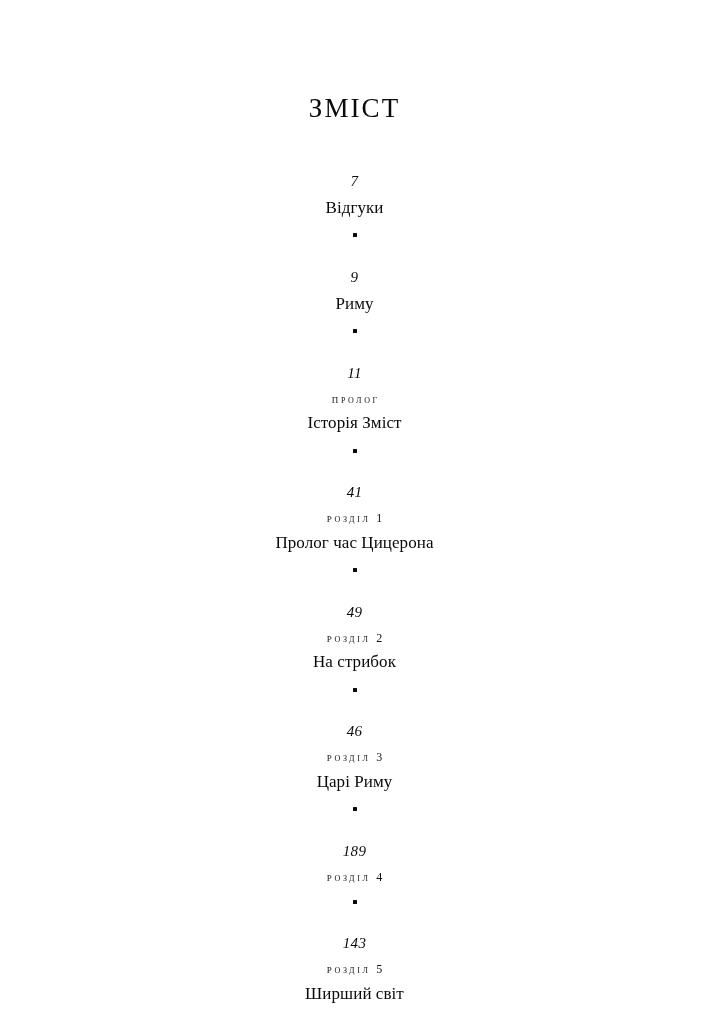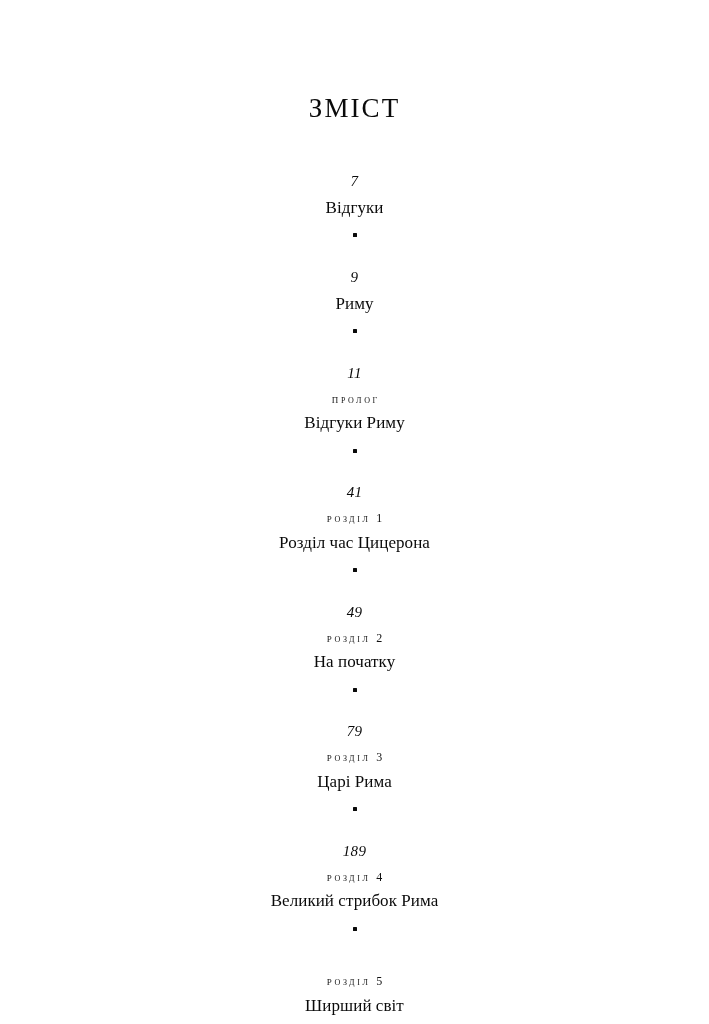--- a/index.html
+++ b/index.html
@@ -138,51 +138,51 @@
       <div class="entry-gap"></div>
       <div class="toc-entry no-label">
         <span class="entry-page">9</span>
         <span class="entry-title">Риму</span>
       </div>
       <div class="toc-sep"><span class="dot"></span></div>
       <div class="entry-gap"></div>
       <div class="toc-entry">
         <span class="entry-page">11</span>
         <span class="entry-label">Пролог</span>
-        <span class="entry-title">Відгуки Риму</span>
+        <span class="entry-title">Історія Зміст</span>
       </div>
       <div class="toc-sep"><span class="dot"></span></div>
       <div class="entry-gap"></div>
       <div class="toc-entry">
         <span class="entry-page">41</span>
         <span class="entry-label">Розділ 1</span>
-        <span class="entry-title">Розділ час Цицерона</span>
+        <span class="entry-title">Пролог час Цицерона</span>
       </div>
       <div class="toc-sep"><span class="dot"></span></div>
       <div class="entry-gap"></div>
       <div class="toc-entry">
         <span class="entry-page">49</span>
         <span class="entry-label">Розділ 2</span>
-        <span class="entry-title">На початку</span>
+        <span class="entry-title">На стрибок</span>
       </div>
       <div class="toc-sep"><span class="dot"></span></div>
       <div class="entry-gap"></div>
       <div class="toc-entry">
-        <span class="entry-page">79</span>
+        <span class="entry-page">46</span>
         <span class="entry-label">Розділ 3</span>
-        <span class="entry-title">Царі Рима</span>
+        <span class="entry-title">Царі Риму</span>
       </div>
       <div class="toc-sep"><span class="dot"></span></div>
       <div class="entry-gap"></div>
       <div class="toc-entry">
         <span class="entry-page">189</span>
         <span class="entry-label">Розділ 4</span>
-        <span class="entry-title">Великий стрибок Рима</span>
       </div>
       <div class="toc-sep"><span class="dot"></span></div>
       <div class="entry-gap"></div>
       <div class="toc-entry">
+        <span class="entry-page">143</span>
         <span class="entry-label">Розділ 5</span>
         <span class="entry-title">Ширший світ</span>
       </div>
     </div>
 
 </div>
 
 </body></html>

